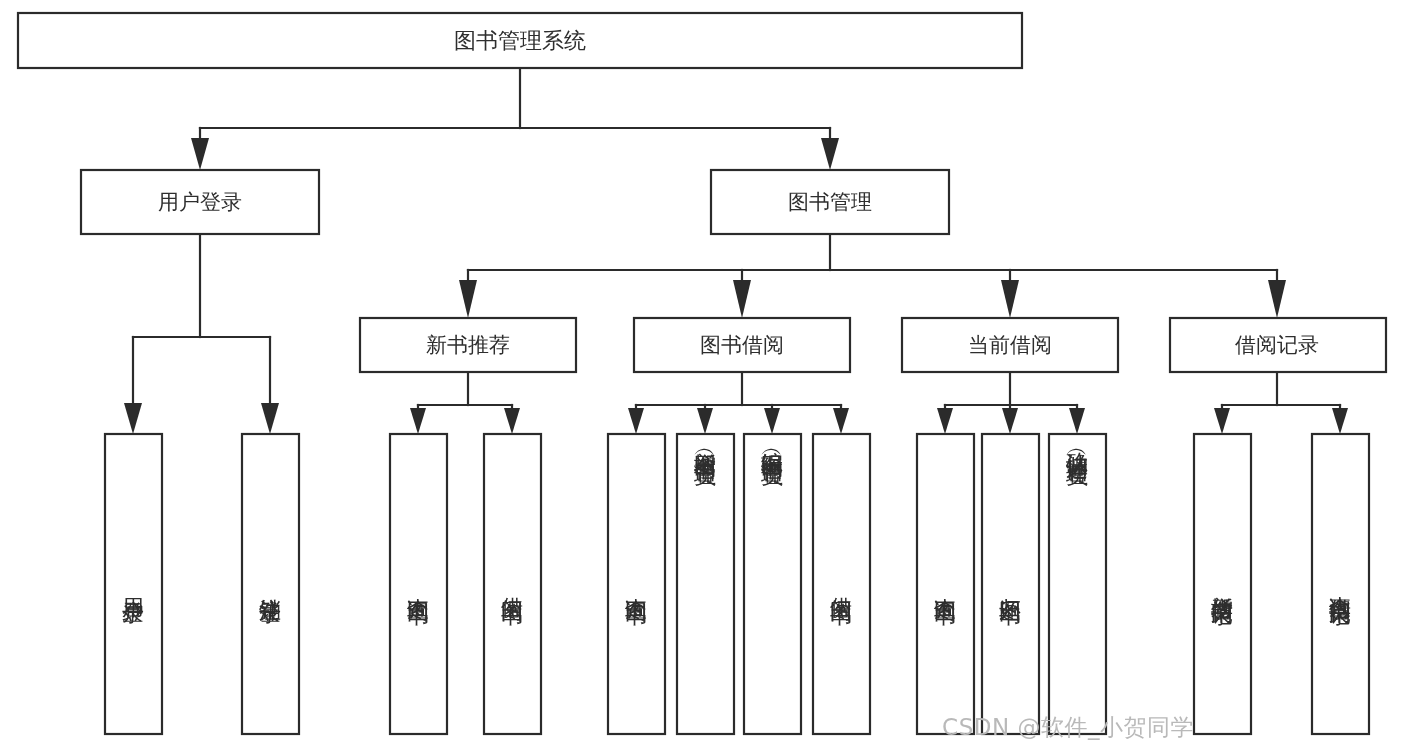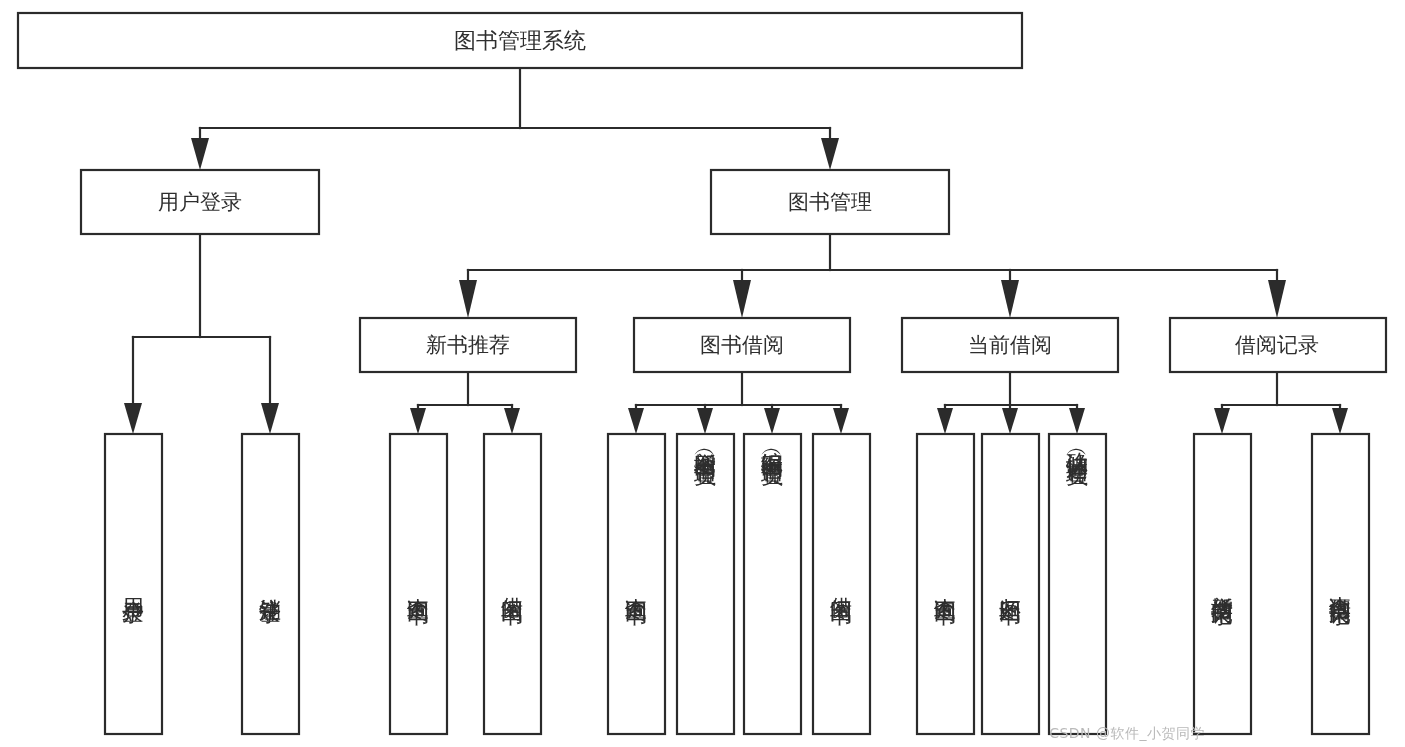--- a/index.html
+++ b/index.html
@@ -69,24 +69,24 @@
     font-family: "DejaVu Sans", "Liberation Sans", sans-serif;
     font-size: 22px;
     line-height: 1.05;
     letter-spacing: 2px;
     color: #2e2e2e;
     white-space: nowrap;
     text-align: center;
   }
   .watermark {
     position: absolute;
-    right: 5px;
+    right: 16px;
     bottom: 4px;
     font-family: "DejaVu Sans", "Liberation Sans", sans-serif;
-    font-size: 14px;
+    font-size: 23px;
     color: #b9b9b9;
     white-space: nowrap;
     letter-spacing: 0.5px;
   }
 </style>
 </head>
 <body>
 
 <div id="diagram-root">
 

